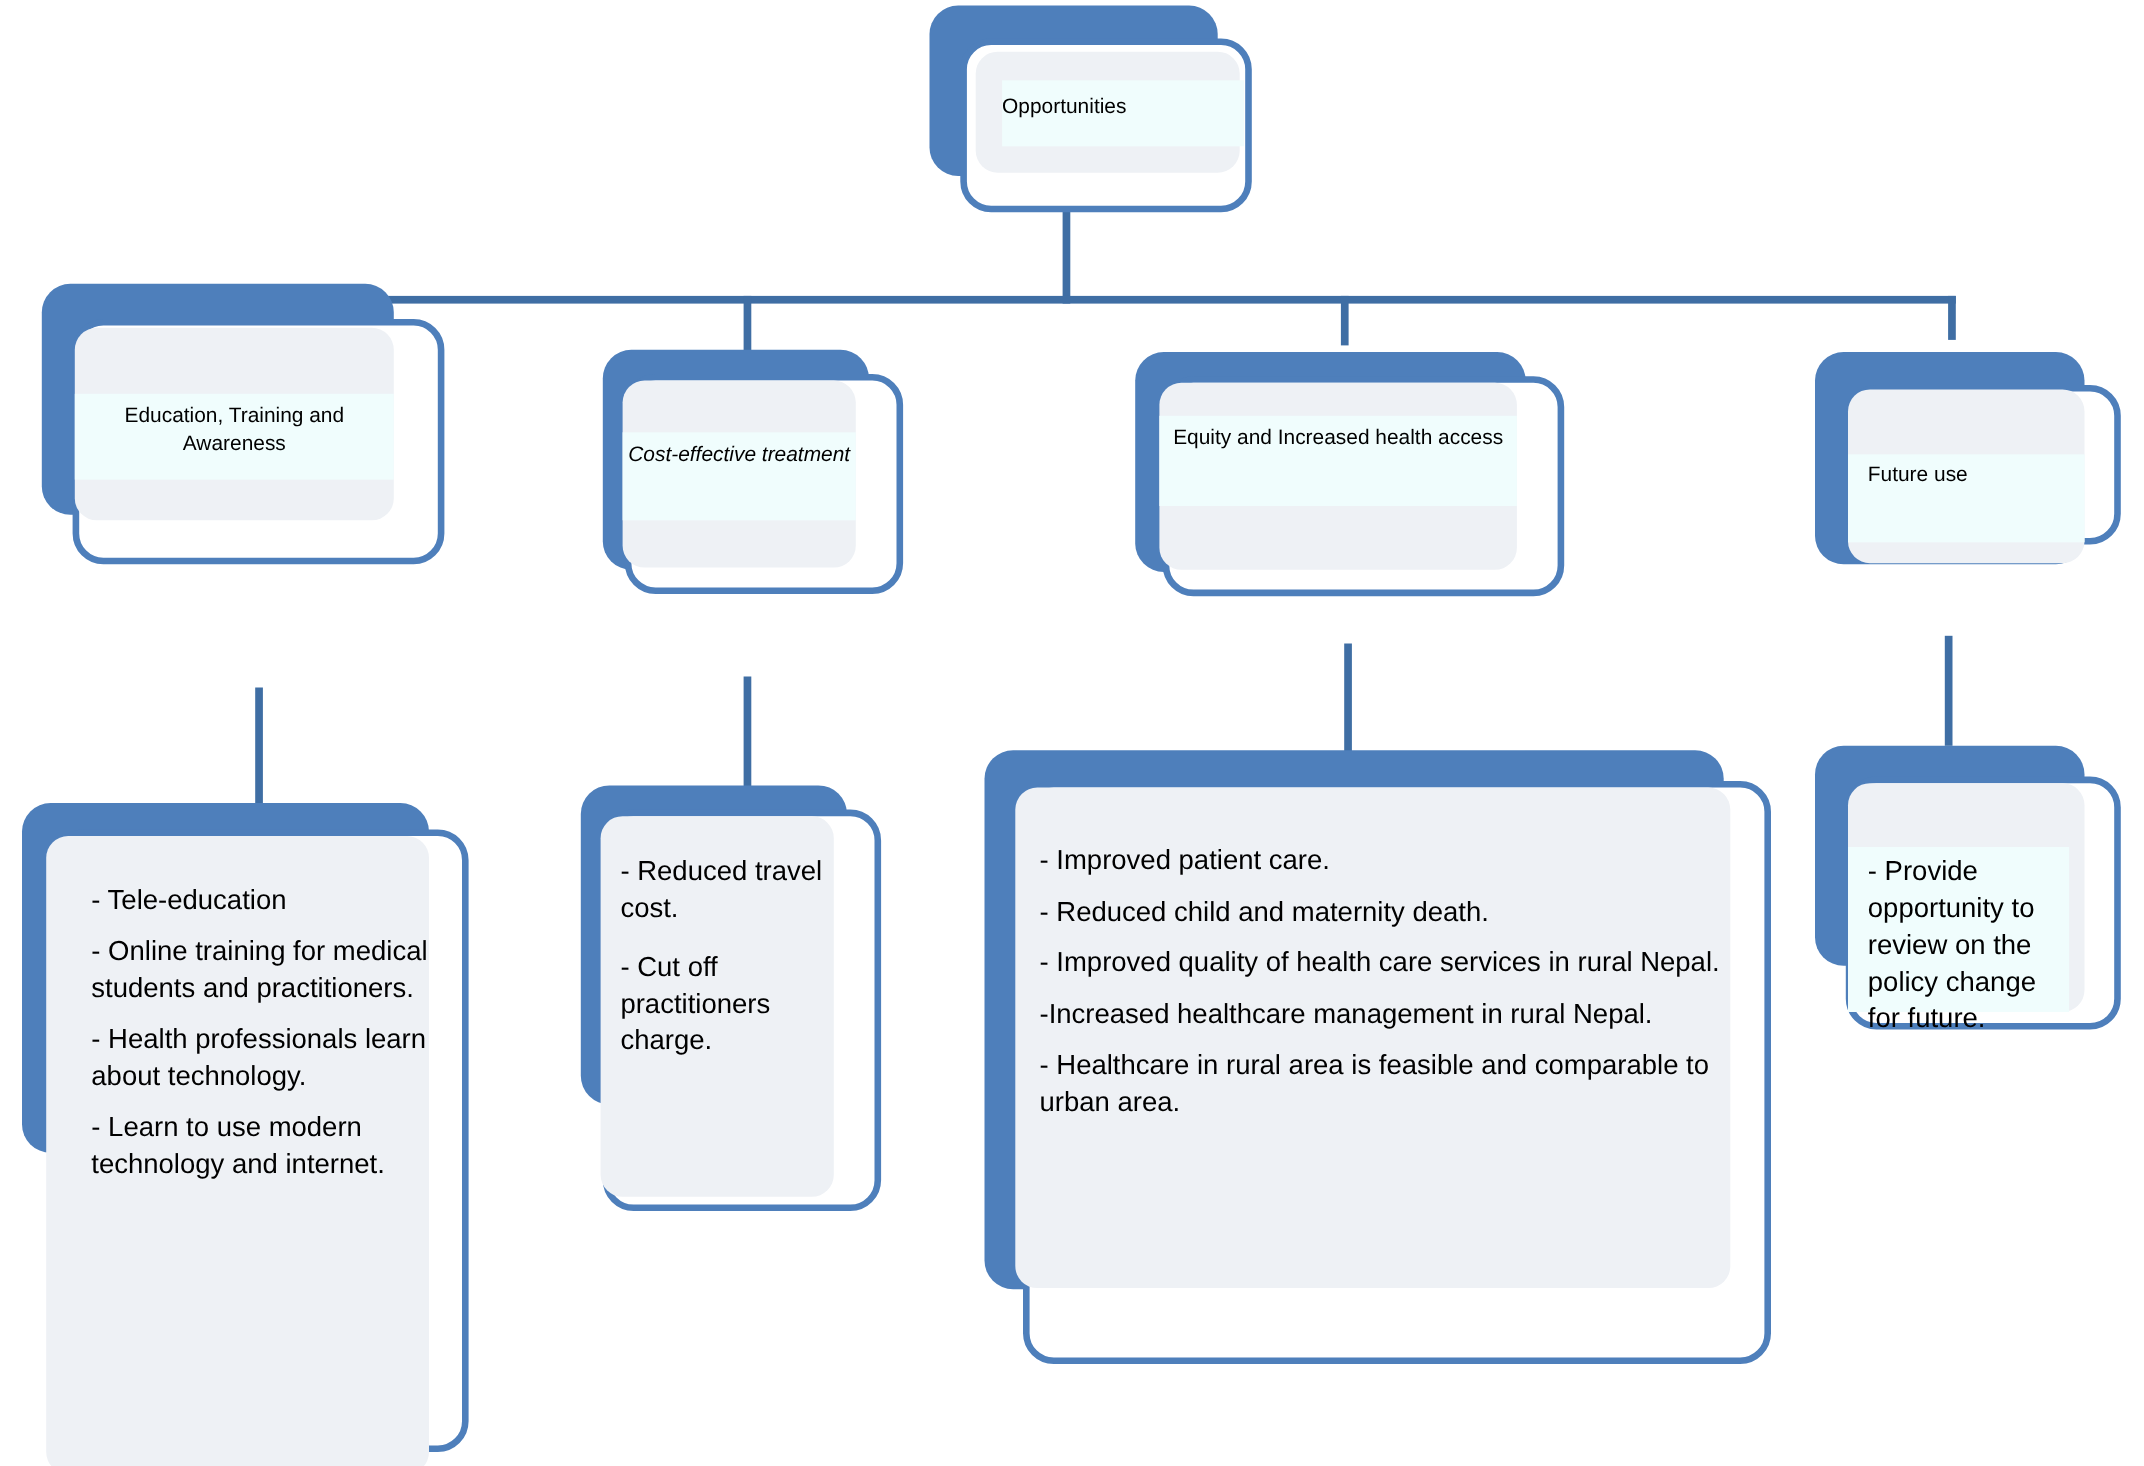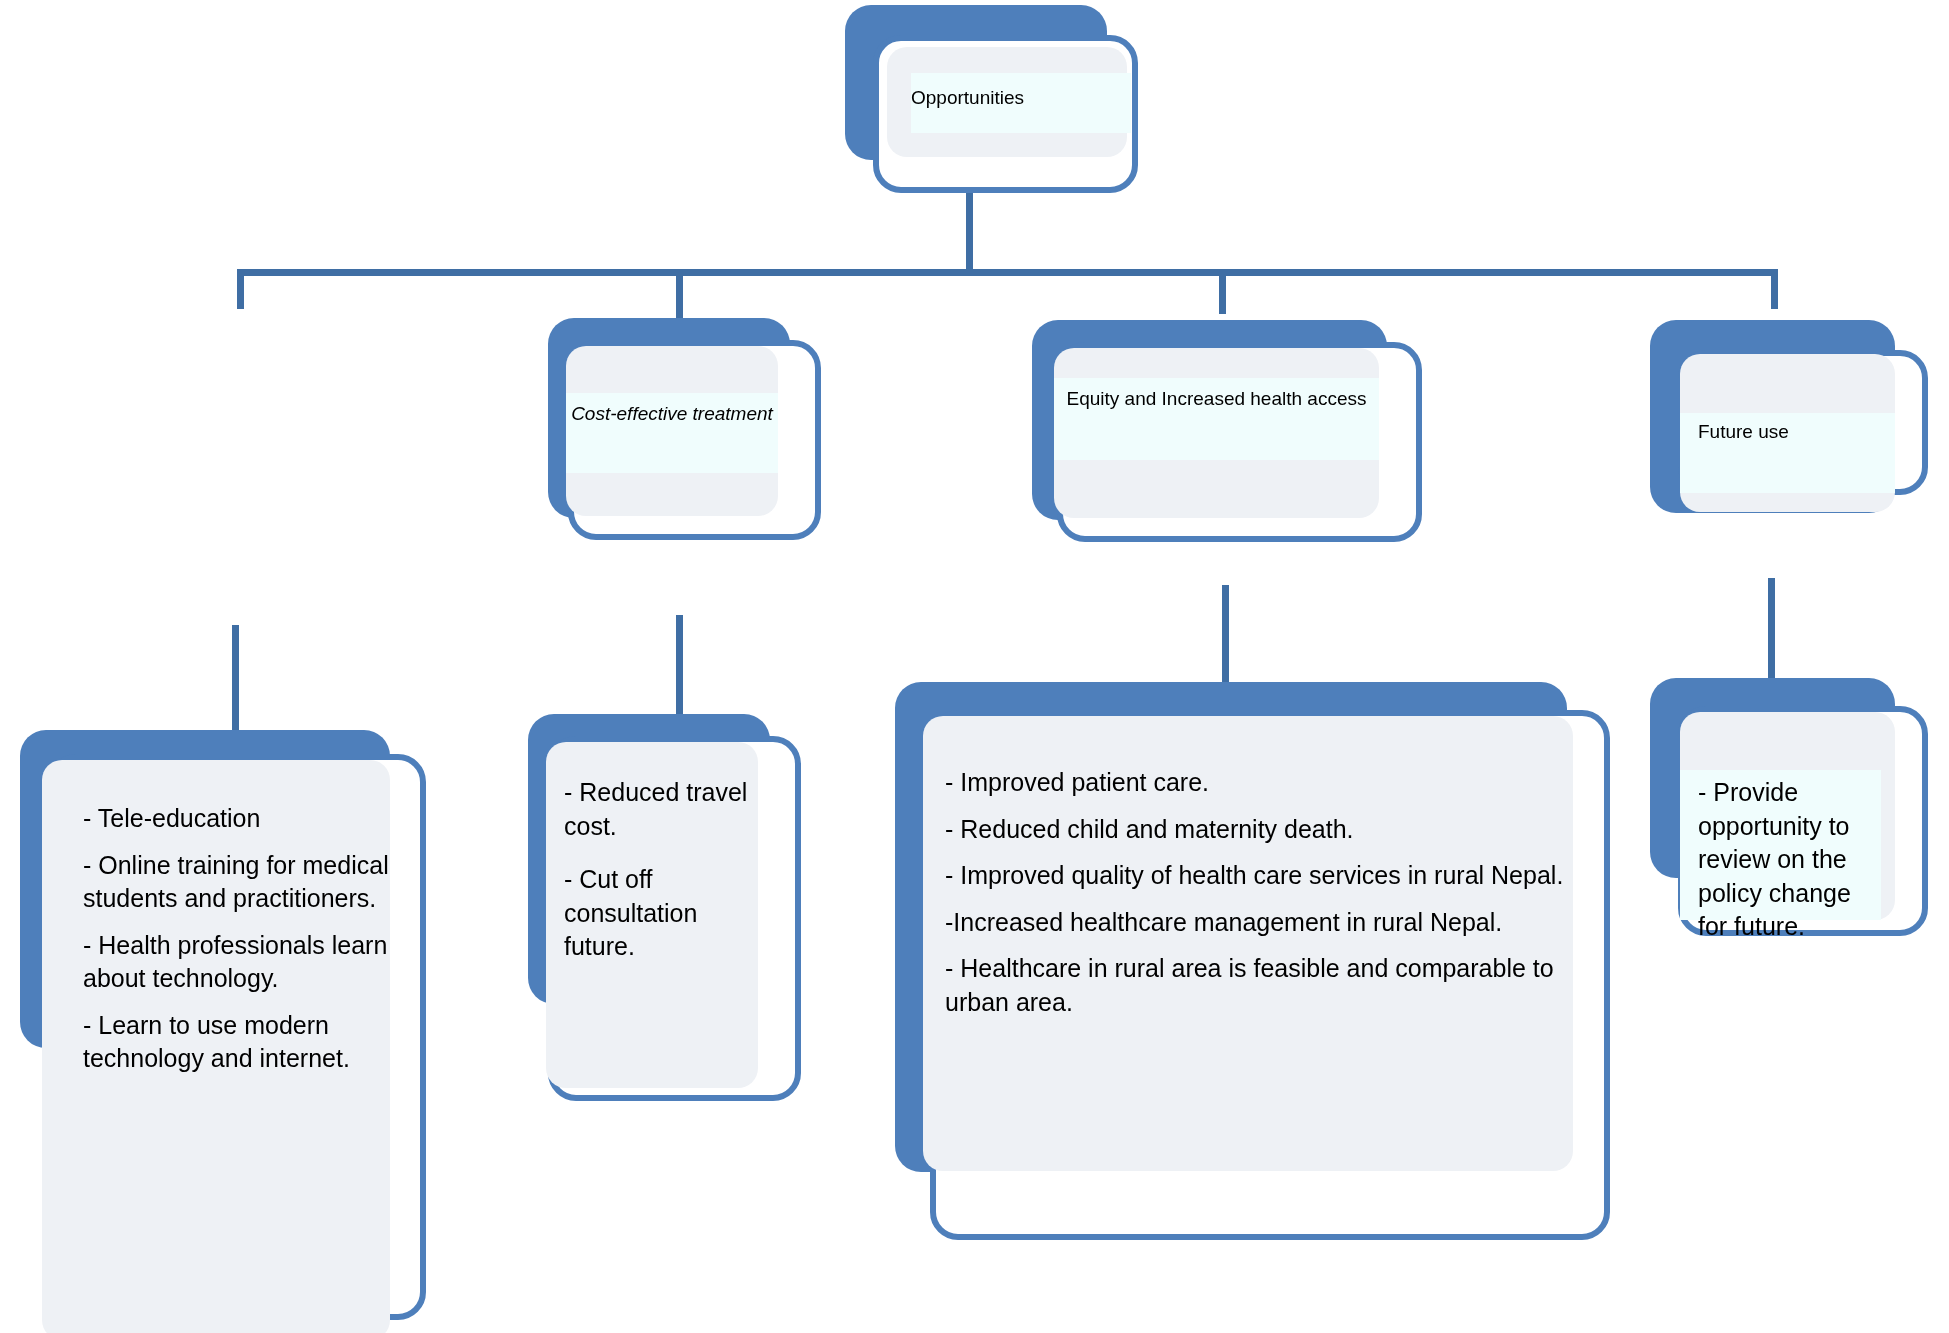--- a/index.html
+++ b/index.html
@@ -107,20 +107,28 @@
 
   <div class="node" style="left:845px; top:5px; width:310px; height:190px;">
     <div class="back" style="left:0px; top:0px; width:262px; height:155px;"></div>
     <div class="front" style="left:28px; top:30px; width:265px; height:158px;"></div>
     <div class="panel" style="left:42px; top:42px; width:240px; height:110px;"></div>
     <div class="txt title-txt left" style="left:66px; top:68px; width:220px; height:60px; padding-top:12px;">
       <span>Opportunities</span>
     </div>
   </div>
 
+  <div class="node" style="left:38px; top:258px; width:400px; height:270px;">
+    <div class="back" style="left:0px; top:0px; width:320px; height:210px;"></div>
+    <div class="front" style="left:28px; top:32px; width:338px; height:223px;"></div>
+    <div class="panel" style="left:30px; top:40px; width:290px; height:175px;"></div>
+    <div class="txt title-txt" style="left:30px; top:100px; width:290px; height:78px; padding-top:8px;">
+      <span>Education, Training and Awareness</span>
+    </div>
+  </div>
 
   <div class="node" style="left:20px; top:730px; width:420px; height:590px;">
     <div class="back" style="left:0px; top:0px; width:370px; height:318px;"></div>
     <div class="front" style="left:28px; top:24px; width:378px; height:566px;"></div>
     <div class="panel" style="left:22px; top:30px; width:348px; height:580px;"></div>
     <div class="txt body-txt plain" style="left:38px; top:72px; width:350px;margin-left:25px;">
       <p>- Tele-education</p>
       <p>-  Online training for medical students and practitioners.</p>
       <p>- Health professionals learn about technology.</p>
       <p>- Learn to use modern technology and internet.</p>
@@ -135,21 +143,21 @@
       <span>Cost-effective treatment</span>
     </div>
   </div>
 
   <div class="node" style="left:528px; top:714px; width:300px; height:390px;">
     <div class="back" style="left:0px; top:0px; width:242px; height:290px;"></div>
     <div class="front" style="left:20px; top:22px; width:253px; height:365px;"></div>
     <div class="panel" style="left:18px; top:28px; width:212px; height:346px;"></div>
     <div class="txt body-txt plain loose" style="left:36px; top:62px; width:200px;">
       <p>- Reduced travel cost.</p>
-      <p>- Cut off consultation future.</p>
+      <p>- Cut off practitioners charge.</p>
     </div>
   </div>
 
   <div class="node" style="left:1032px; top:320px; width:420px; height:260px;">
     <div class="back" style="left:0px; top:0px; width:355px; height:200px;"></div>
     <div class="front" style="left:25px; top:22px; width:365px; height:200px;"></div>
     <div class="panel" style="left:22px; top:28px; width:325px; height:170px;"></div>
     <div class="txt title-txt" style="left:22px; top:58px; width:325px; height:82px; padding-top:8px;">
       <span>Equity and Increased health access</span>
     </div>

